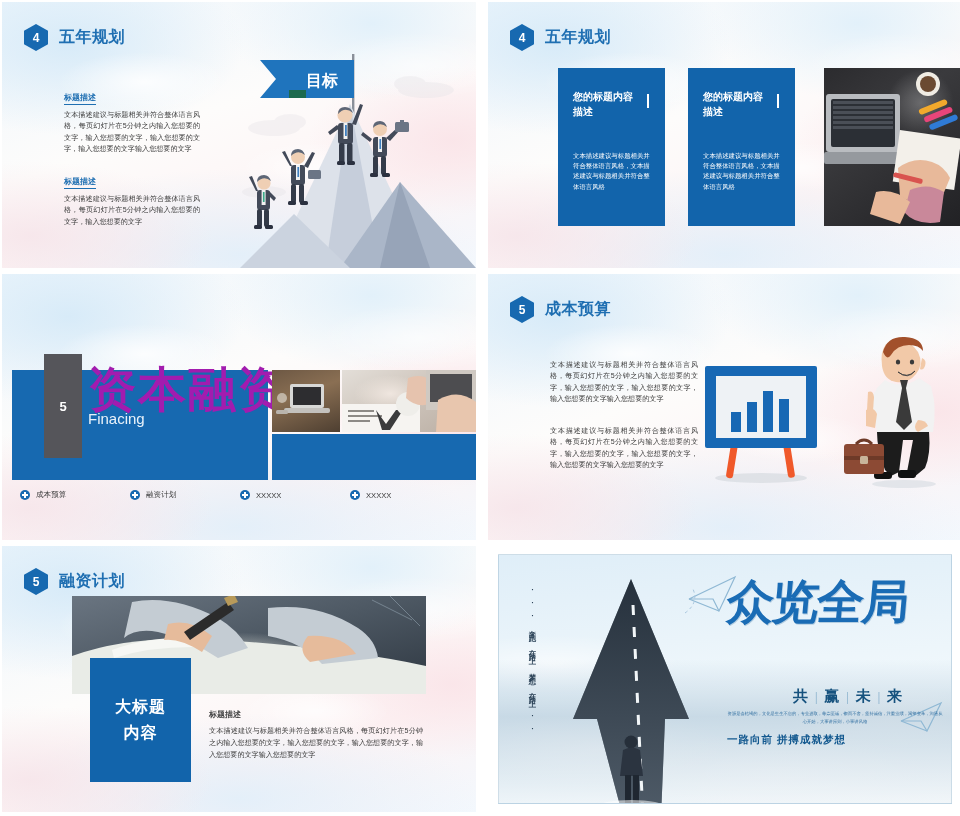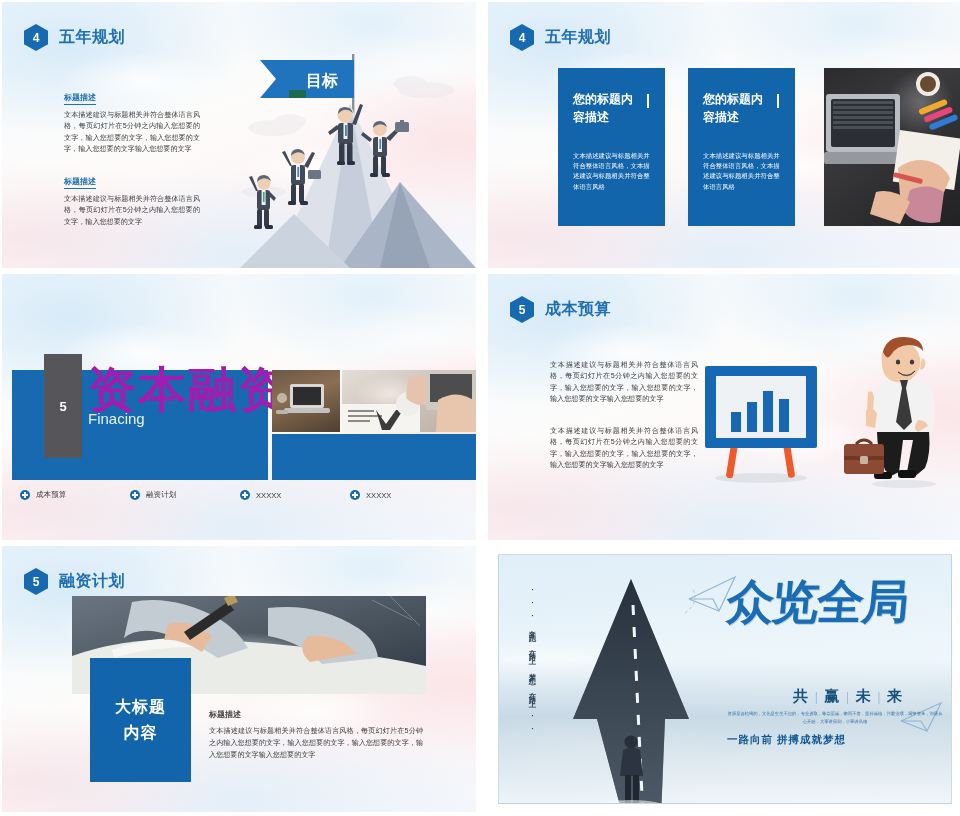--- a/index.html
+++ b/index.html
@@ -65,21 +65,21 @@
   .mountain-wrap { position:absolute; right:0; top:30px; width:246px; height:236px; }
   .mw-svg { width:100%; height:100%; display:block; }
 
   
   .card {
     position:absolute; top:66px; width:107px; height:158px;
     background:#1264ab; color:#fff; padding:22px 15px 0 15px;
   }
   .card.c1 { left:70px; }
   .card.c2 { left:200px; }
-  .card-title { font-size:12px; font-weight:bold; line-height:1.5; width:62px; }
+  .card-title { font-size:10px; font-weight:bold; line-height:1.5; width:62px;font-family:Liberation Mono, monospace; }
   .card-bar { position:absolute; right:16px; top:26px; width:1.6px; height:14px; background:#fff; }
   .card-body { position:absolute; left:15px; bottom:34px; width:82px; font-size:6.4px; line-height:1.62; }
   .photo2 { position:absolute; left:336px; top:66px; width:138px; height:158px; overflow:hidden; }
 
   
   .ph { position:absolute; inset:0; }
   .ph-desk {
     background:
       radial-gradient(ellipse 40% 35% at 70% 22%, rgba(255,255,255,.25), rgba(0,0,0,0) 60%),
       linear-gradient(145deg,#2b2b2e 0%,#3a3a3d 35%,#212124 100%);

